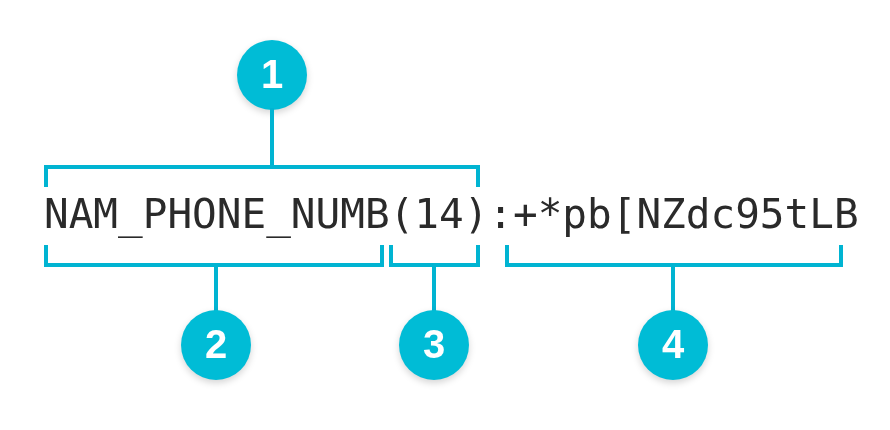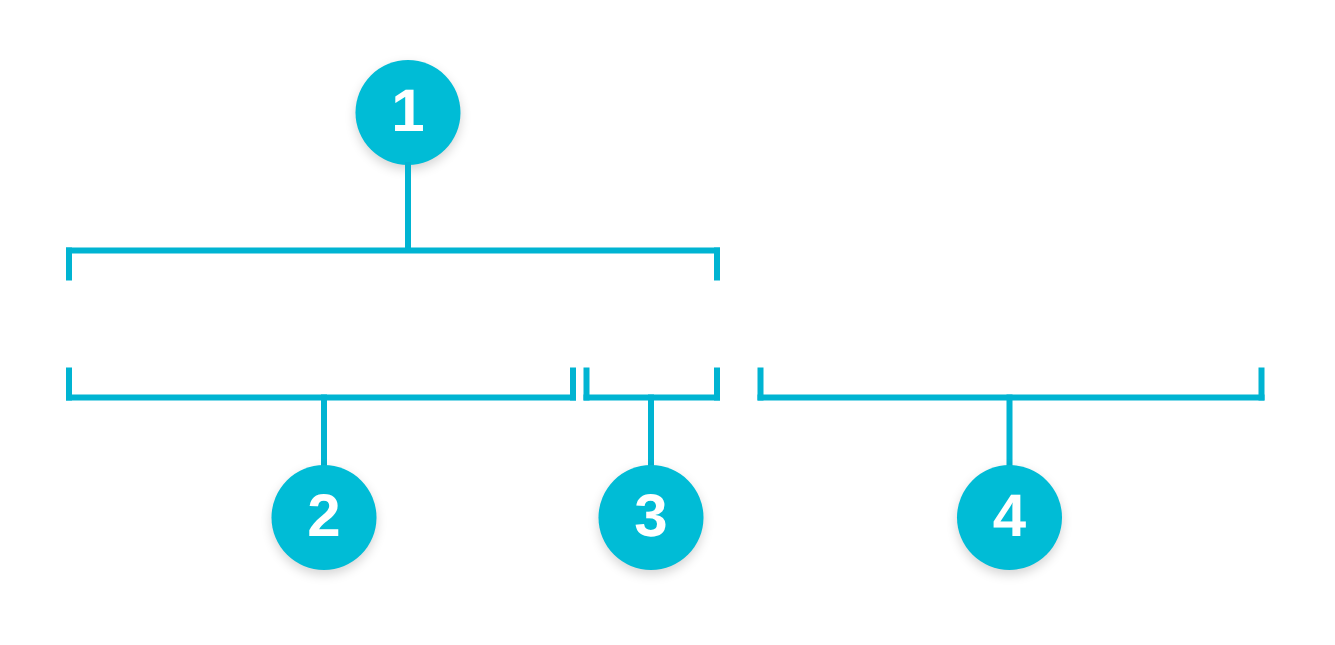--- a/index.html
+++ b/index.html
@@ -81,20 +81,21 @@
 
 <div id="canvas">
 
   <div class="badge" style="left:237px; top:40px;">
     <span>1</span>
   </div>
   <div class="stem" style="left:270px; top:108px; height:59px;"></div>
 
   <div class="bracket down" style="left:44px; top:165px; width:436px; height:22px;"></div>
 
+  <div class="code-string">NAM_PHONE_NUMB(14):+*pb[NZdc95tLB</div>
 
   <div class="bracket up" style="left:44px; top:245px; width:340px; height:22px;"></div>
   <div class="stem" style="left:214px; top:263px; height:50px;"></div>
   <div class="badge" style="left:181px; top:310px;">
     <span>2</span>
   </div>
 
   <div class="bracket up" style="left:389px; top:245px; width:91px; height:22px;"></div>
   <div class="stem" style="left:432px; top:263px; height:50px;"></div>
   <div class="badge" style="left:399px; top:310px;">

